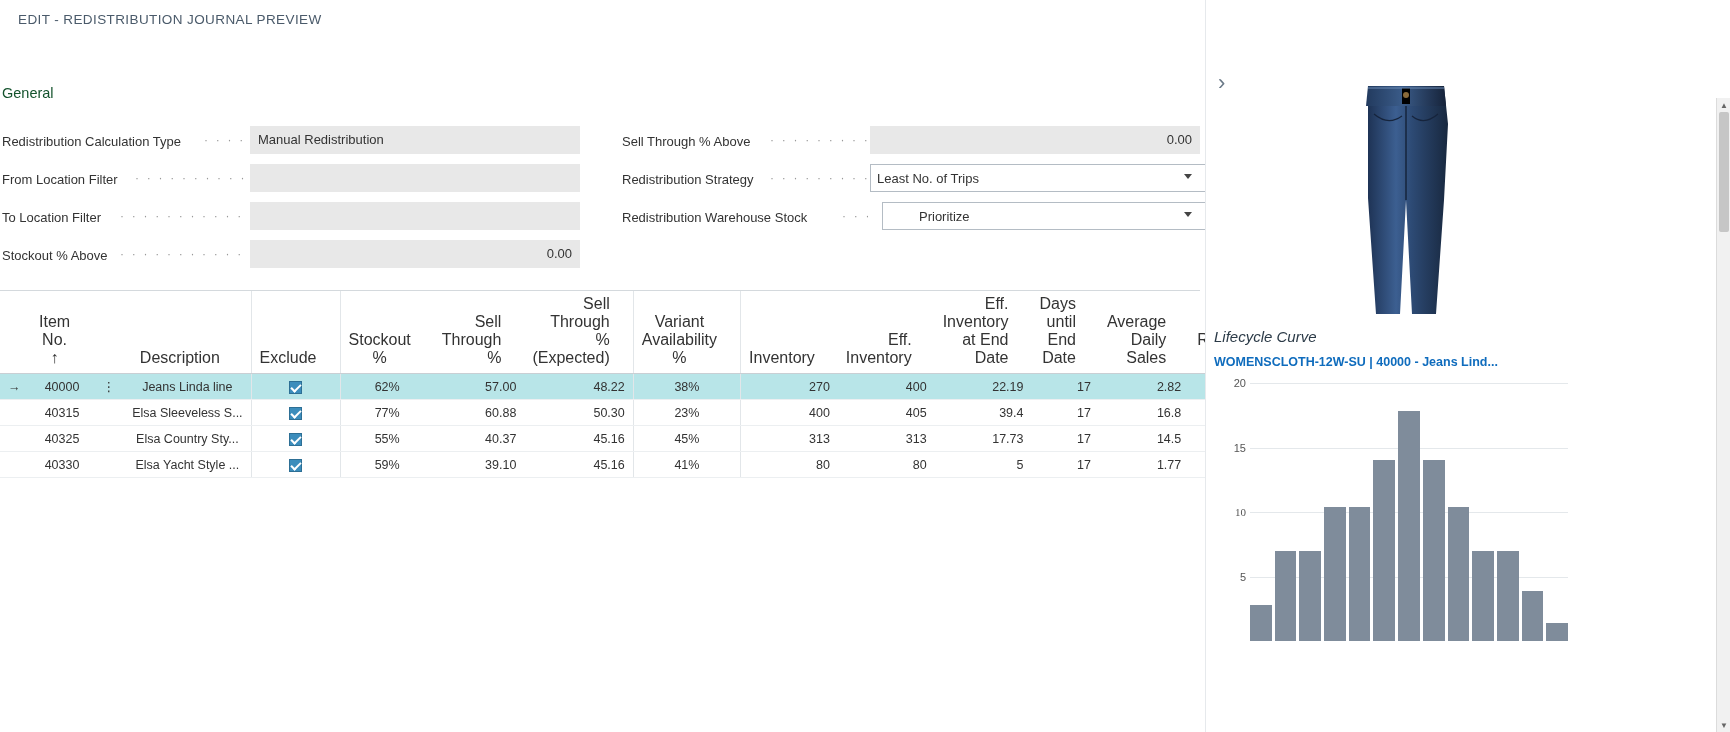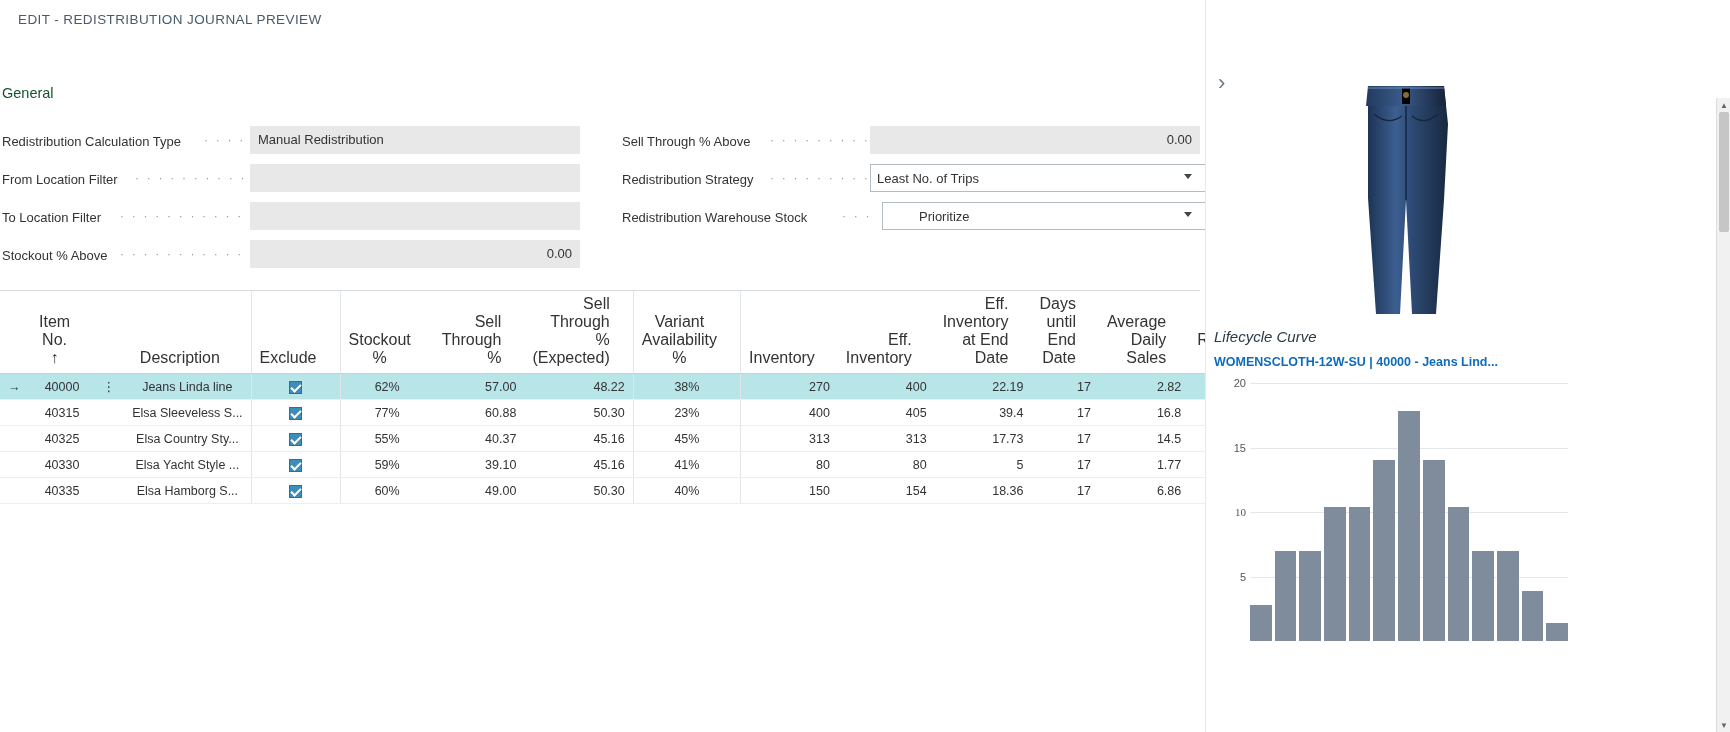--- a/index.html
+++ b/index.html
@@ -402,38 +402,20 @@
             <td class="r">45.16</td>
             <td class="l vline">41%</td>
             <td class="r vline link">80</td>
             <td class="r link">80</td>
             <td class="r">5</td>
             <td class="r">17</td>
             <td class="r link">1.77</td>
             <td class="r link">0</td>
             <td class="r link">0</td>
           </tr>
-          <tr>
-            <td class="arrowcell"></td>
-            <td class="l link">40335</td>
-            <td class="dots-cell"></td>
-            <td class="l">Elsa Hamborg S...</td>
-            <td class="c vline"><span class="chk"></span></td>
-            <td class="l vline">60%</td>
-            <td class="r">49.00</td>
-            <td class="r">50.30</td>
-            <td class="l vline">40%</td>
-            <td class="r vline link">150</td>
-            <td class="r link">154</td>
-            <td class="r">18.36</td>
-            <td class="r">17</td>
-            <td class="r link">6.86</td>
-            <td class="r link">0</td>
-            <td class="r link">0</td>
-          </tr>
         </tbody>
     </table>
   </div>
 
   <div class="rightpanel">
     <div class="chev">›</div>
 
     <div class="jeans-wrap">
       <svg width="180" height="240" viewBox="0 0 180 240">
         <defs>

